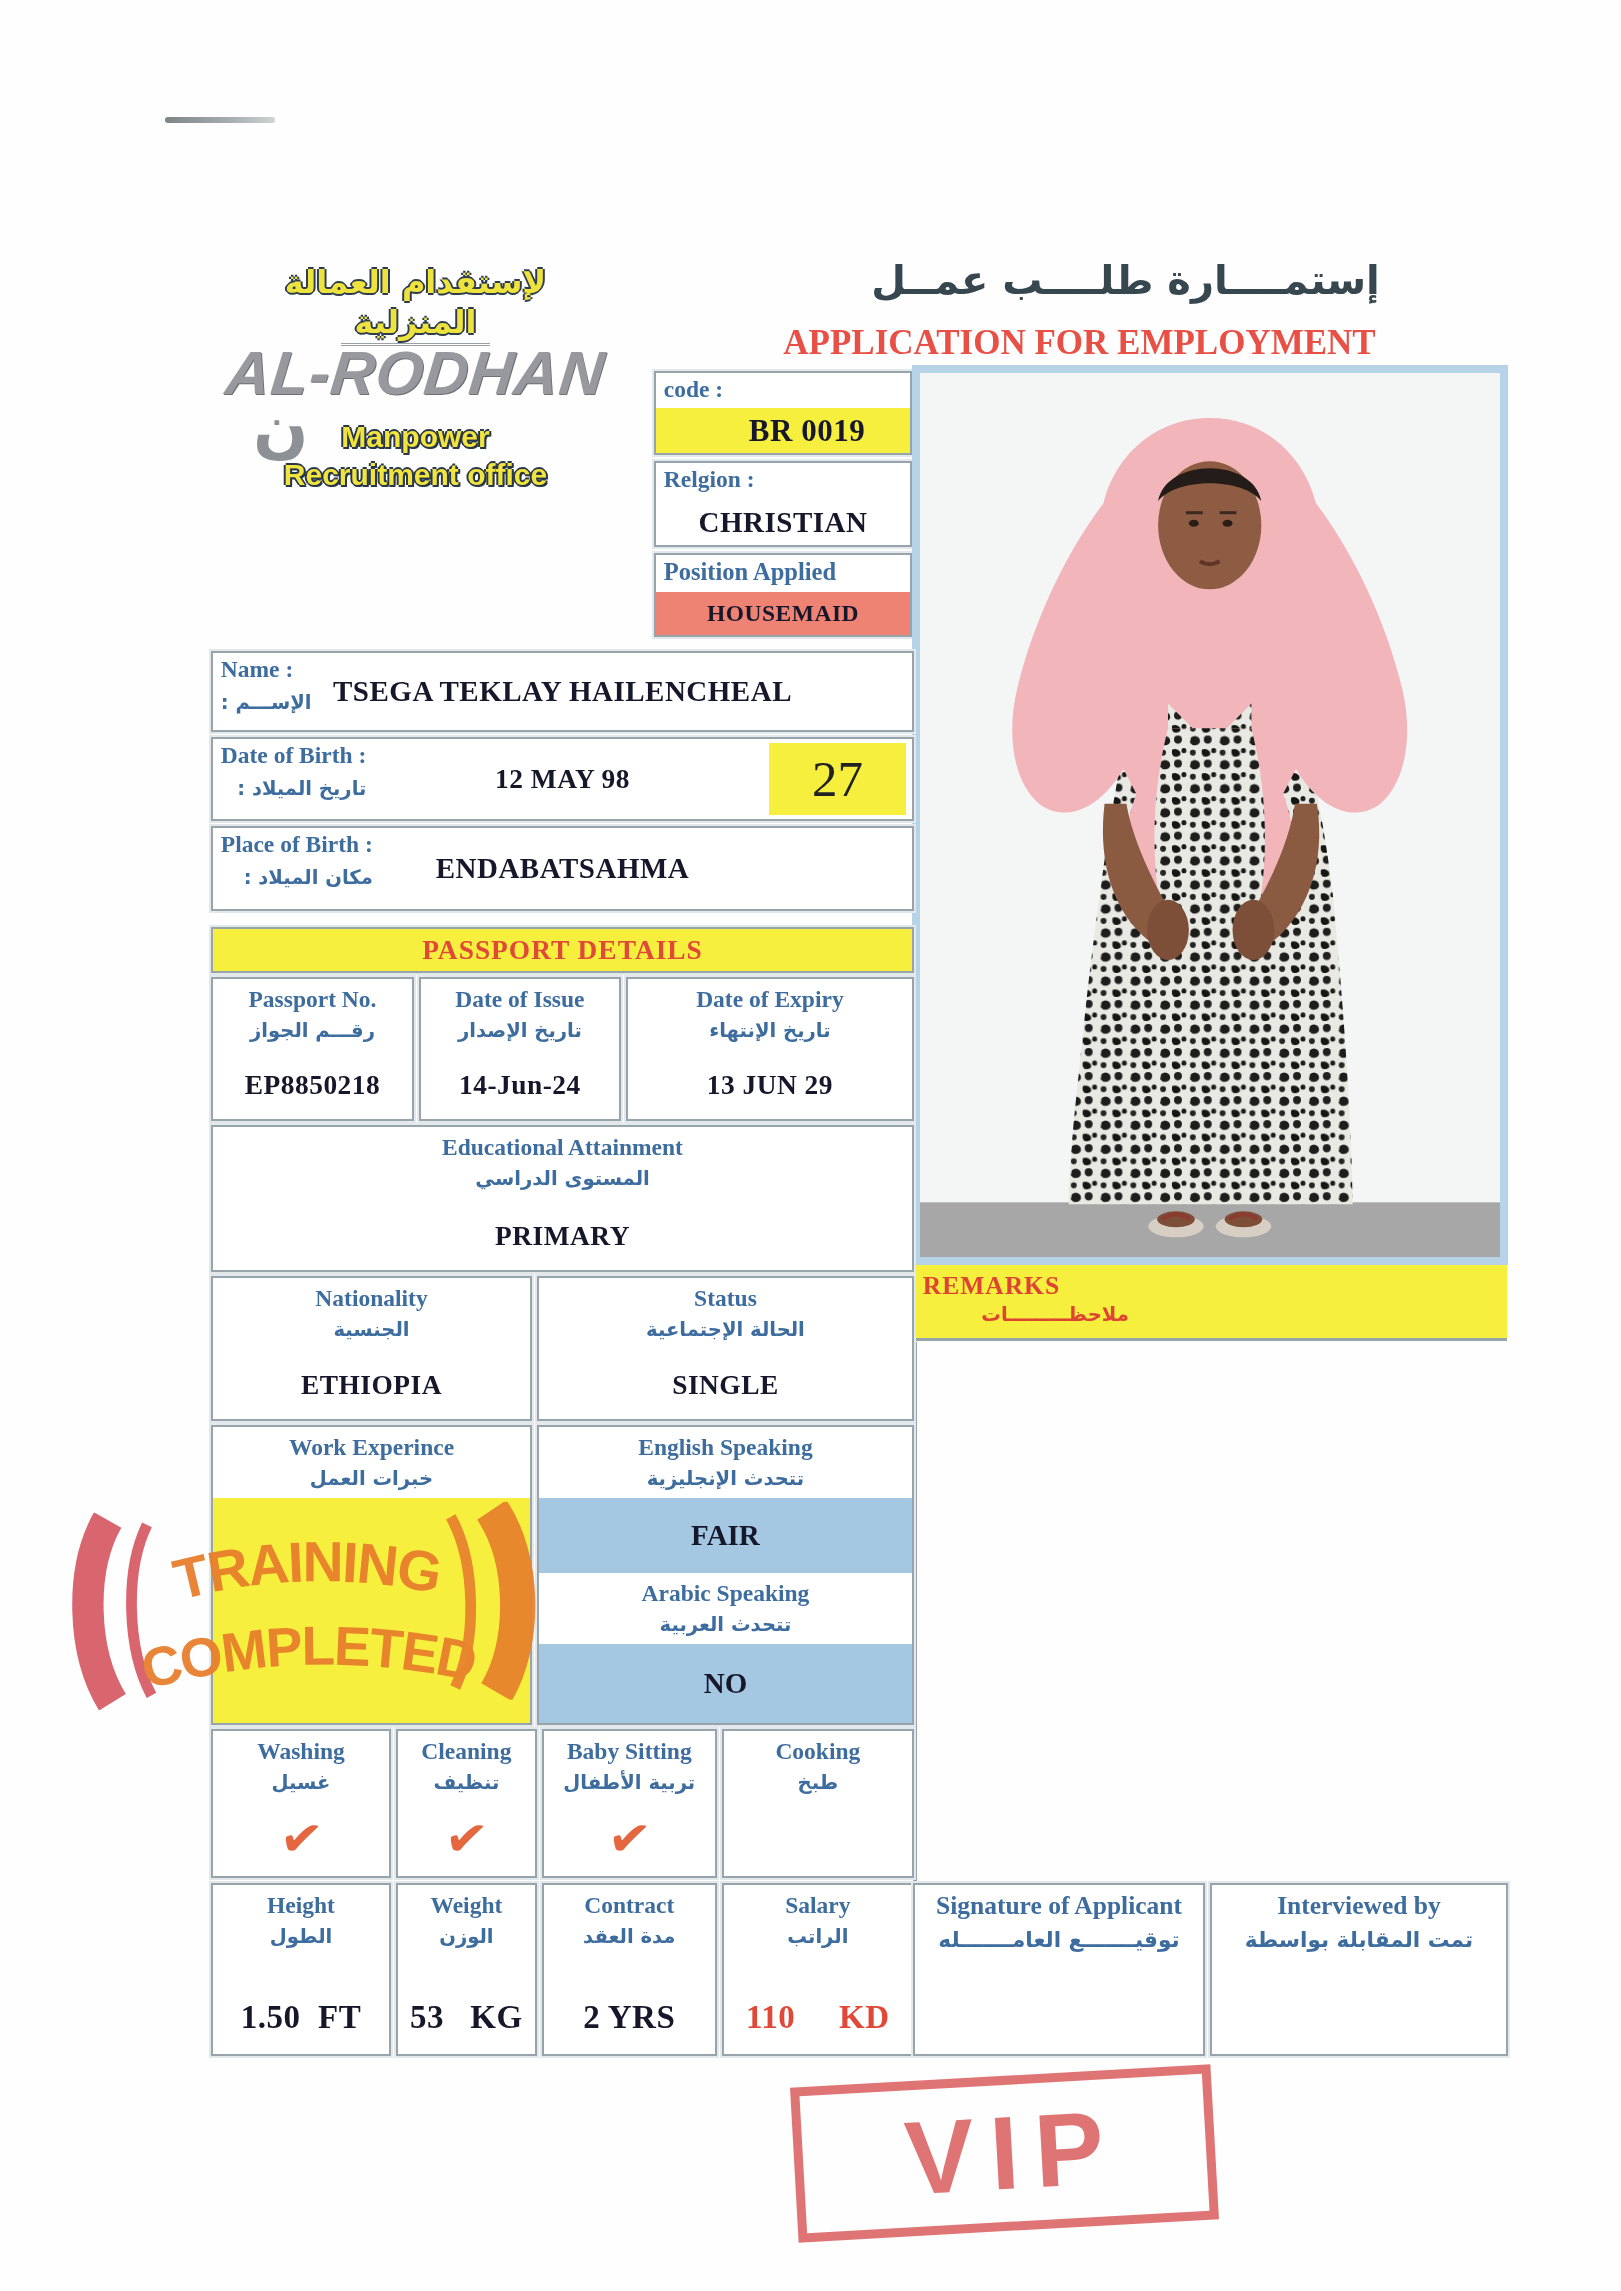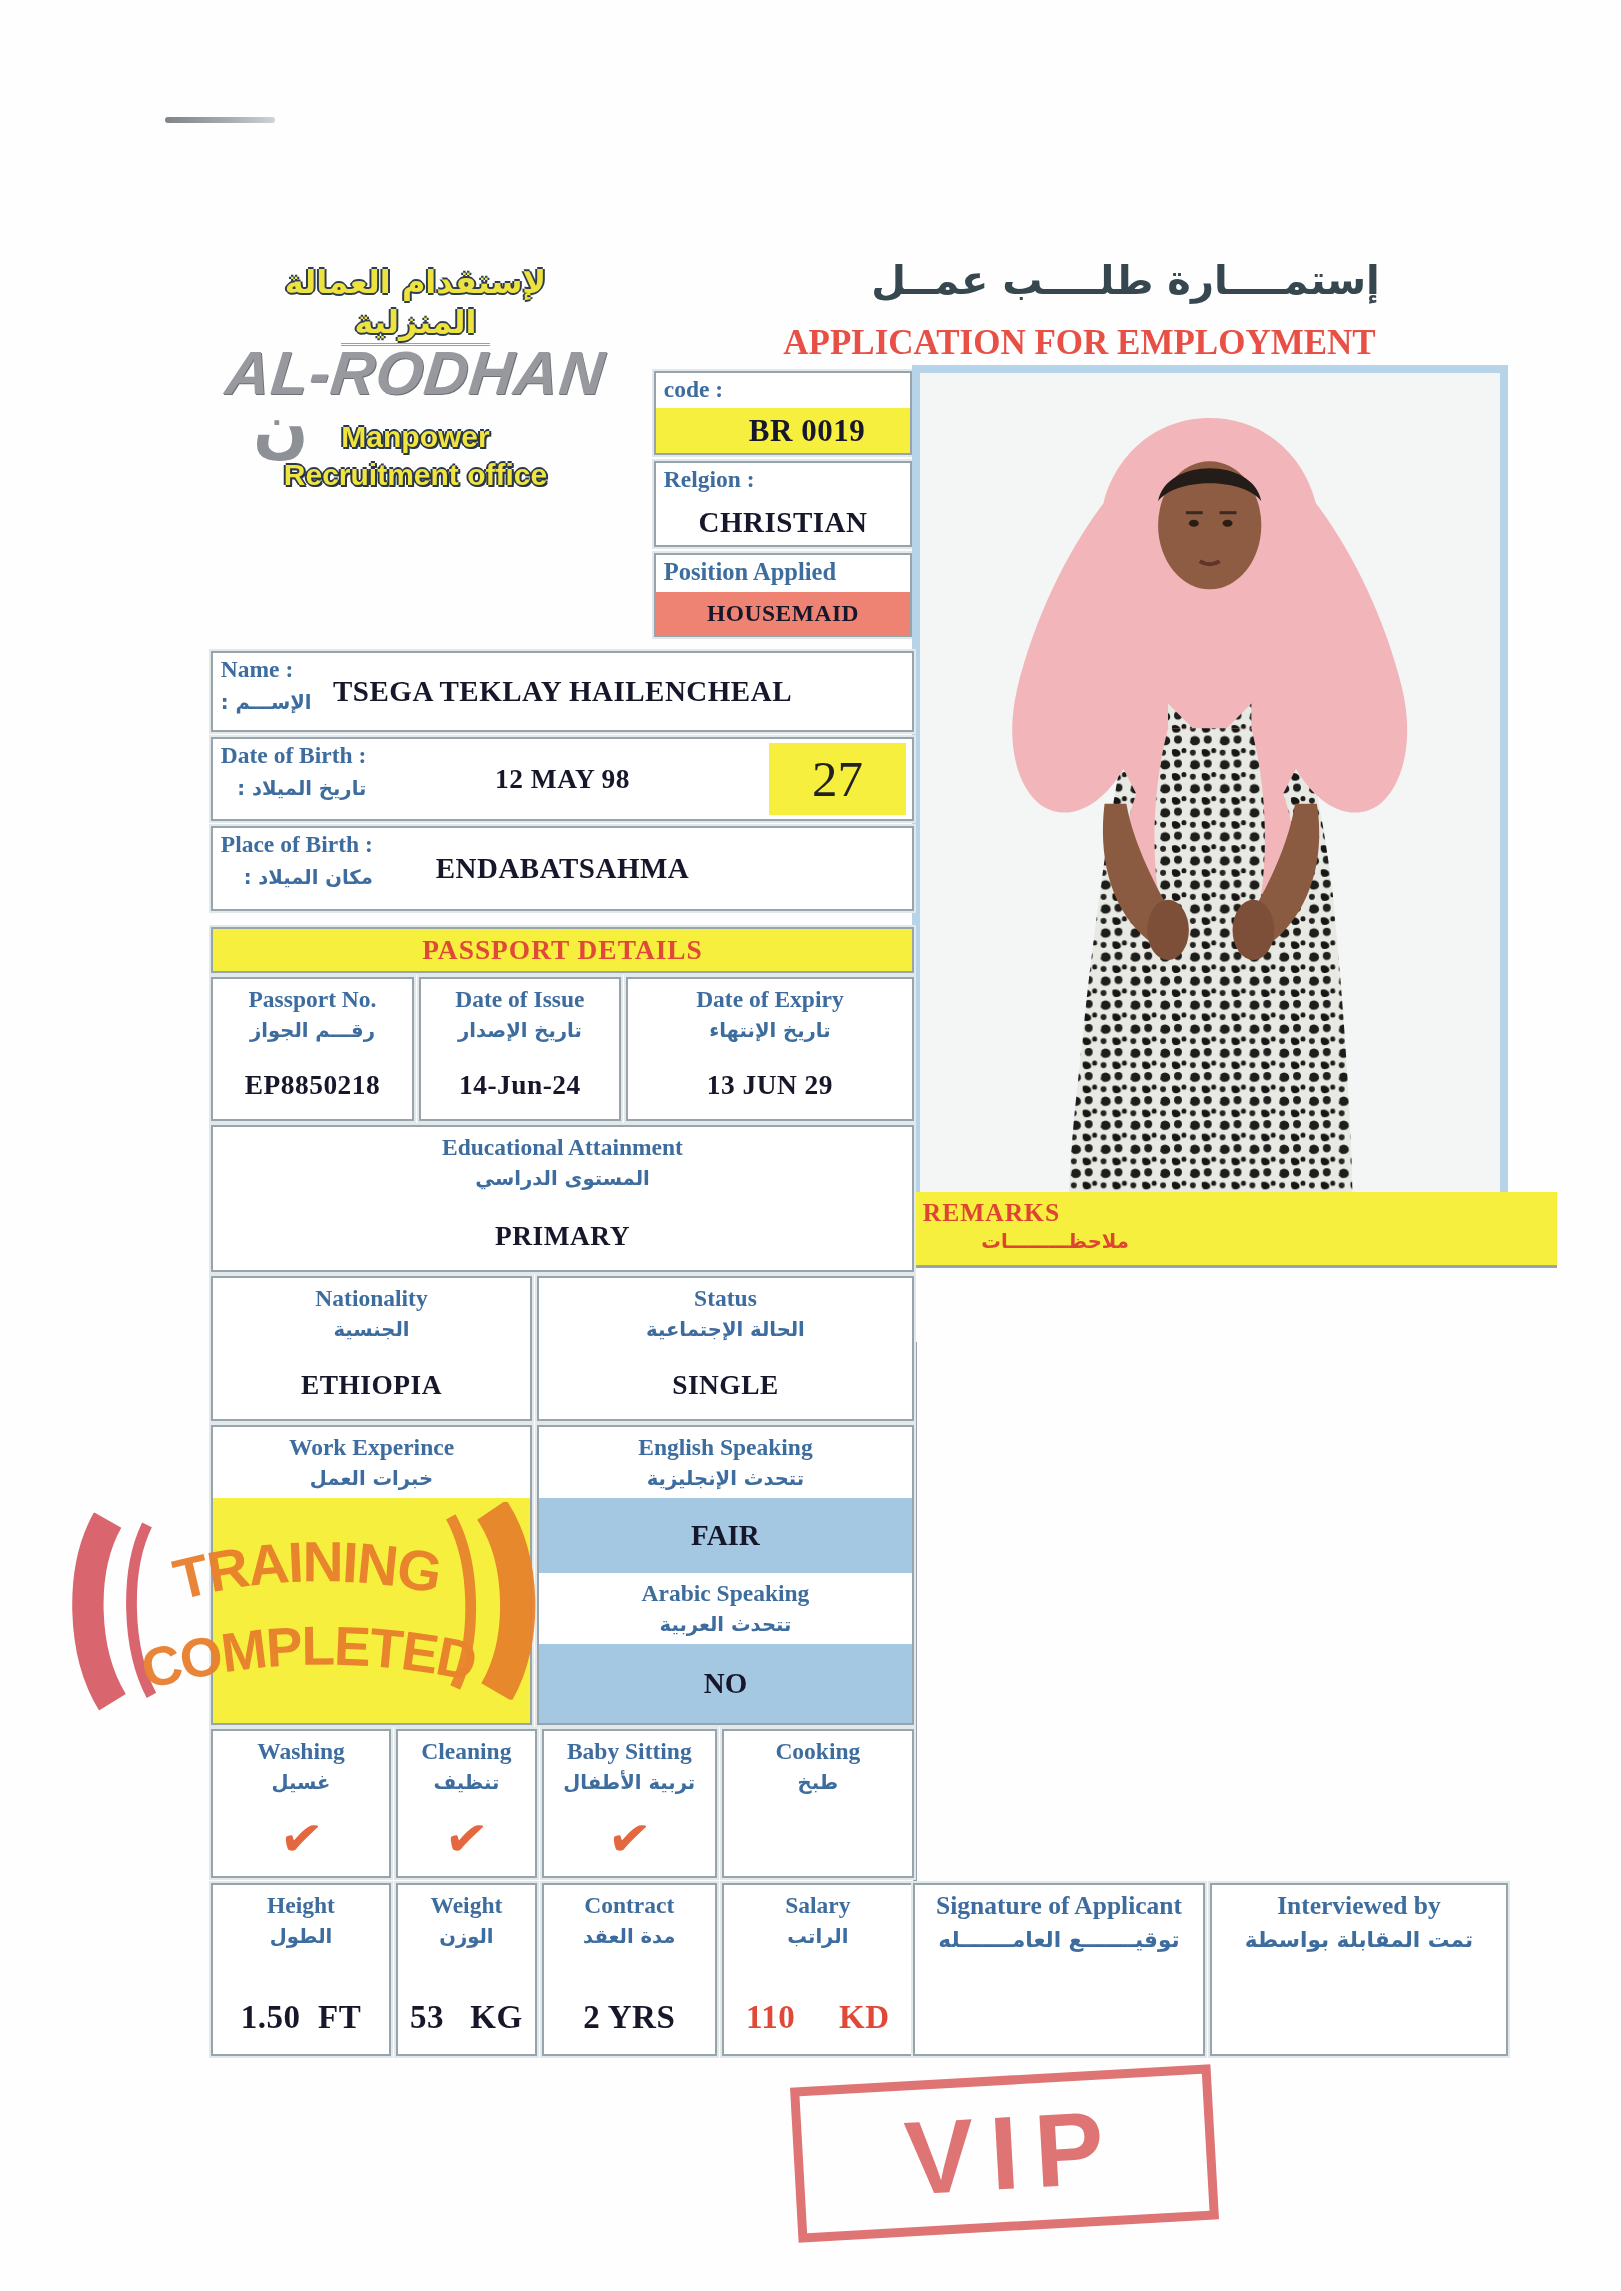--- a/index.html
+++ b/index.html
@@ -37,21 +37,21 @@
   
   .codecol{left:654px;top:371px;width:258px;}
   .codecol .fbox{margin-bottom:5.9px;}
   .band{position:absolute;left:0;right:0;bottom:0;display:flex;align-items:center;justify-content:center;}
   .yellow{background:#f7ef3d;}
   .salmon{background:#ee8374;}
   
   .photo-frame{left:912px;top:365px;width:596px;height:900px;background:#b7d3e7;box-sizing:border-box;padding:7.8px;}
   .photo-frame svg{display:block;width:100%;height:100%;}
   
-  .remarks{left:913px;top:1192px;width:644px;height:76px;background:#f7ef3d;border-bottom:3.9px solid #98a4ac;
+  .remarks{left:913px;top:1265px;width:594px;height:76px;background:#f7ef3d;border-bottom:3.9px solid #98a4ac;
            box-sizing:border-box;padding:5.9px 9.8px 0 9.8px;}
   .remarks .r1{color:#dd4433;font-weight:bold;font-size:25.5px;letter-spacing:1px;}
   .remarks .r2{color:#dd4433;font-weight:bold;font-size:19.6px;font-family:"DejaVu Sans",sans-serif;direction:rtl;text-align:right;
                width:206px;margin-top:2px;}
   .vline{left:913px;top:1342px;width:3.9px;height:541px;background:#98a4ac;}
   
   .row{position:absolute;left:211px;width:703px;box-sizing:border-box;}
   .cellwrap{display:flex;gap:4.9px;height:100%;}
   .cell{flex:1;border:2.9px solid #98a4ac;background:#fff;box-sizing:border-box;position:relative;
         display:flex;flex-direction:column;align-items:center;box-shadow:0 0 0 2px #e3e8ea;}

